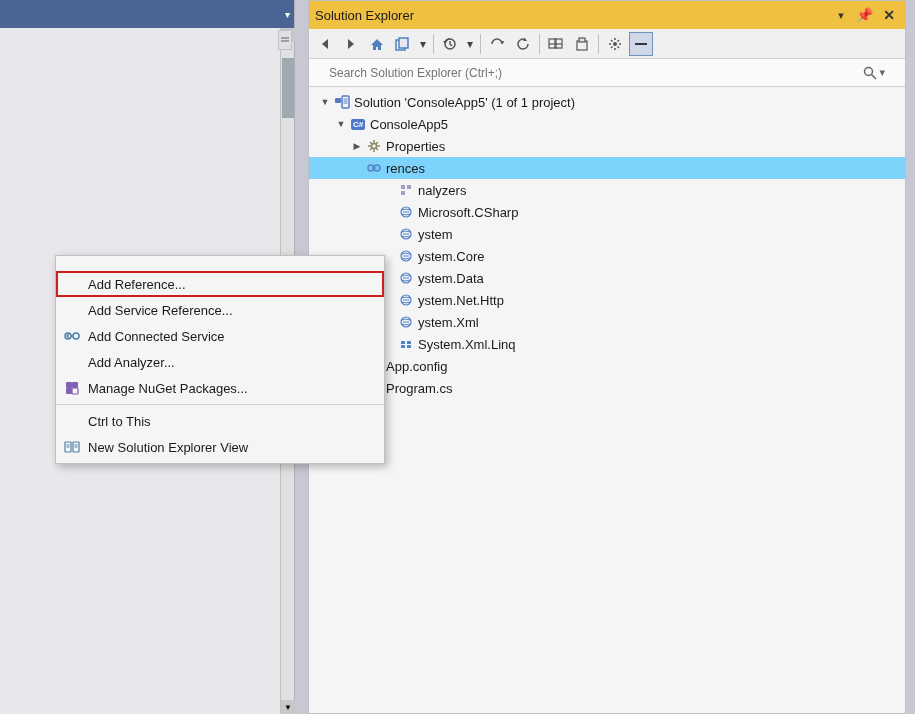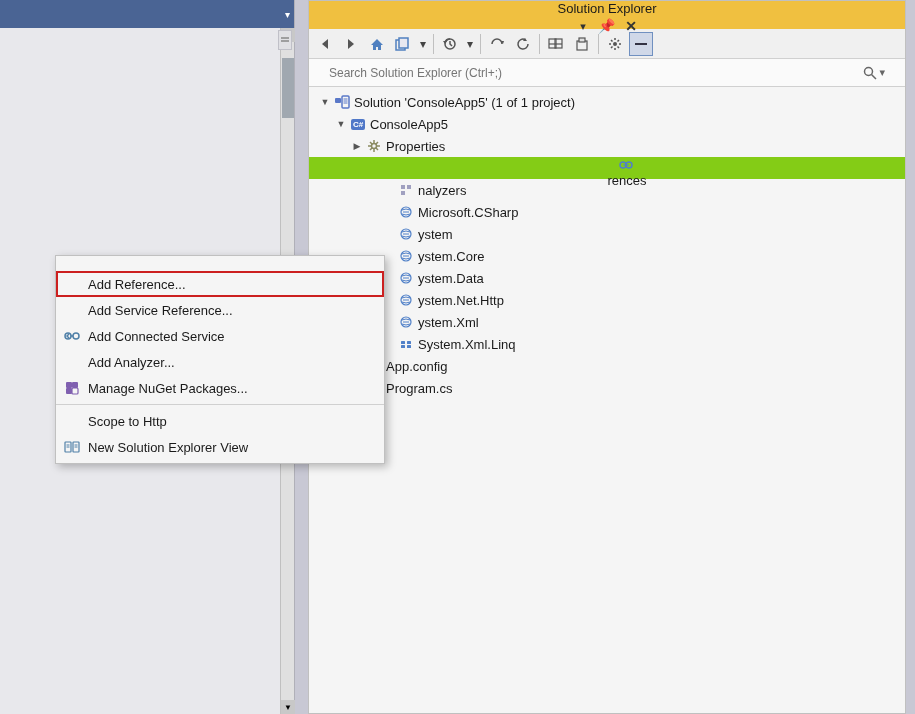--- a/index.html
+++ b/index.html
@@ -93,21 +93,20 @@
       border: 1px solid #c0c0c0;
     }
 
     .se-title-bar {
       height: 28px;
       background: #f0c040;
       display: flex;
       align-items: center;
       justify-content: space-between;
       padding: 0 6px;
-      flex-direction: column;
     }
 
     .se-title-text {
       font-size: 13px;
       font-weight: normal;
       color: #1a1a1a;
     }
 
     .se-title-buttons {
       display: flex;
@@ -202,22 +201,21 @@
     .tree-item {
       display: flex;
       align-items: center;
       height: 22px;
       padding-left: 8px;
       cursor: pointer;
       white-space: nowrap;
     }
 
     .tree-item.selected {
-      background: #84cc16;
-      flex-direction: column;
+      background: #7dd3fc;
     }
 
     .expand-arrow {
       width: 16px;
       height: 16px;
       display: flex;
       align-items: center;
       justify-content: center;
       font-size: 9px;
       color: #555;
@@ -615,21 +613,21 @@
         <rect x="8" y="2" width="6" height="6" fill="#8060b0" rx="1"></rect>
         <rect x="2" y="8" width="6" height="6" fill="#8060b0" rx="1"></rect>
         <rect x="8" y="8" width="6" height="6" fill="none" stroke="#8060b0" stroke-width="1.2" rx="1"></rect>
       </svg>
     </div>
     <span class="menu-item-label">Manage NuGet Packages...</span>
   </div>
   <div class="menu-separator"></div>
 
   <div class="menu-item">
-    <span class="menu-item-label">Scope to Http</span>
+    <span class="menu-item-label">Ctrl to This</span>
   </div>
 
   <div class="menu-item">
     <div class="menu-item-icon">
       <svg width="16" height="16" viewBox="0 0 16 16">
         <rect x="1" y="3" width="6" height="10" fill="none" stroke="#5080a8" stroke-width="1.2" rx="0.5"></rect>
         <rect x="9" y="3" width="6" height="10" fill="none" stroke="#5080a8" stroke-width="1.2" rx="0.5"></rect>
         <line x1="2.5" y1="6" x2="5.5" y2="6" stroke="#5080a8" stroke-width="1"></line>
         <line x1="2.5" y1="8" x2="5.5" y2="8" stroke="#5080a8" stroke-width="1"></line>
         <line x1="10.5" y1="6" x2="13.5" y2="6" stroke="#5080a8" stroke-width="1"></line>

